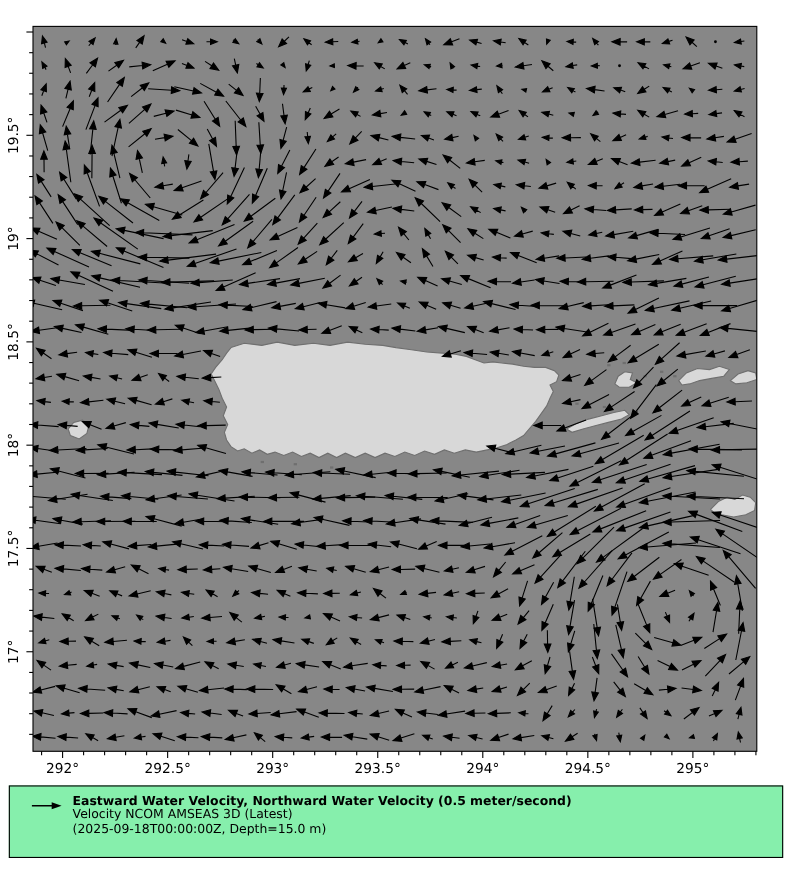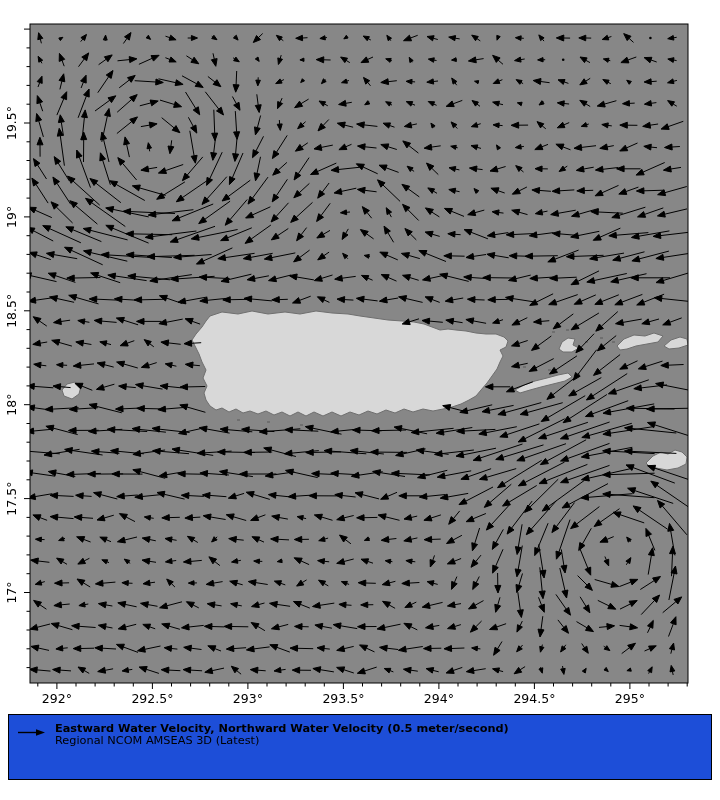--- a/index.html
+++ b/index.html
@@ -1,21 +1,21 @@
 <!DOCTYPE html>
 <html><head>
 <meta charset="utf-8">
 <style>
   html,body{margin:0;padding:0;background:#ffffff;}
   .fig{position:relative;width:720px;height:800px;background:#ffffff;
        font-family:"DejaVu Sans","Liberation Sans",sans-serif;overflow:hidden;}
   .fig svg.map{position:absolute;left:0;top:0;}
   .legend{position:absolute;left:8px;top:714px;width:704px;height:66px;
-          box-sizing:border-box;border:1px solid #000;background:#1d4ed8;
-          display:flex;align-items:flex-start;padding:8px 0 0 7px;}
+          box-sizing:border-box;border:1px solid #000;background:#86efac;
+          display:flex;align-items:flex-start;padding:8px 0 0 18px;}
   .legend-icon{width:30px;flex:0 0 30px;margin-top:1px;}
   .legend-text{margin-left:9px;font-size:11.3px;line-height:12.4px;color:#000;}
   .legend-text .l-title{font-weight:bold;}
 </style>
 </head>
 <body>
 
 <div class="fig">
   <svg class="map" width="720" height="714">
       <defs>
@@ -973,16 +973,17 @@
     </svg>
   <div class="legend">
     <div class="legend-icon">
       <svg width="30" height="13">
         <line x1="2" y1="6.5" x2="21" y2="6.5" stroke="#000" stroke-width="1.4"></line>
         <polygon points="29,6.5 20,3.3 20,9.7" fill="#000"></polygon>
       </svg>
     </div>
     <div class="legend-text">
       <div class="l-title">Eastward Water Velocity, Northward Water Velocity (0.5 meter/second)</div>
-      <div>Regional NCOM AMSEAS 3D (Latest)</div>
+      <div>Velocity NCOM AMSEAS 3D (Latest)</div>
+      <div>(2025-09-18T00:00:00Z, Depth=15.0 m)</div>
     </div>
   </div>
 </div>
 
 </body></html>

